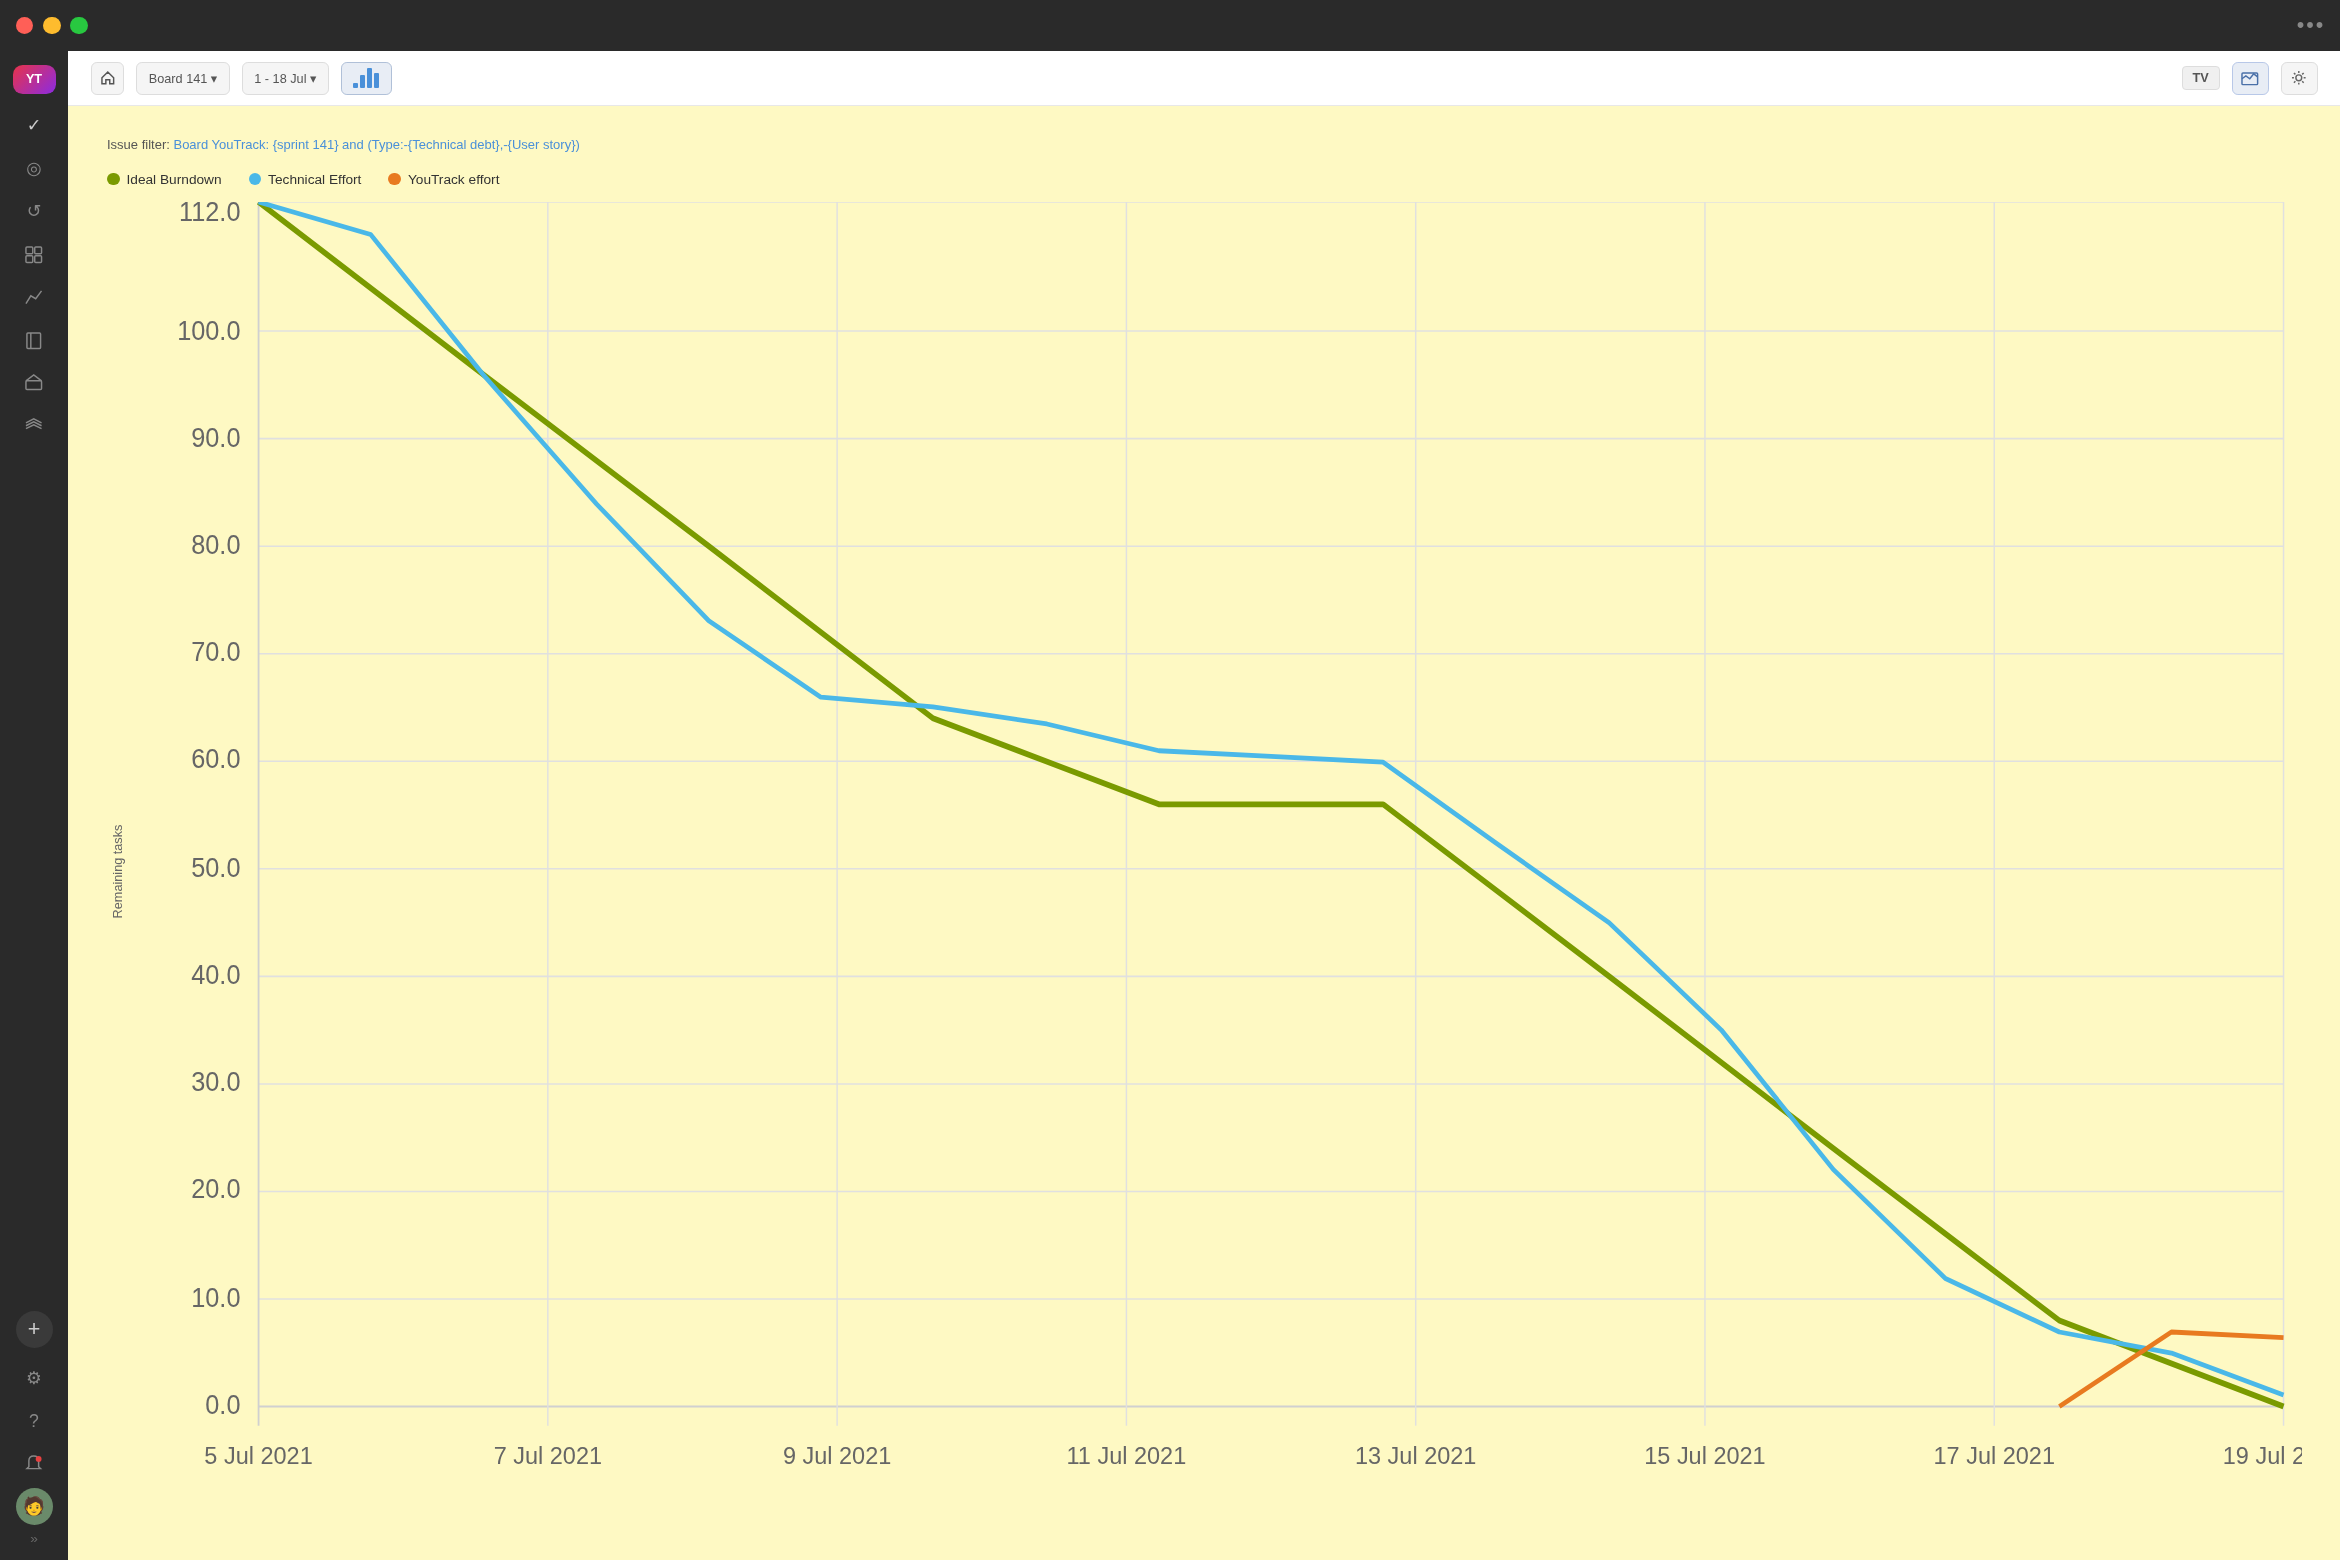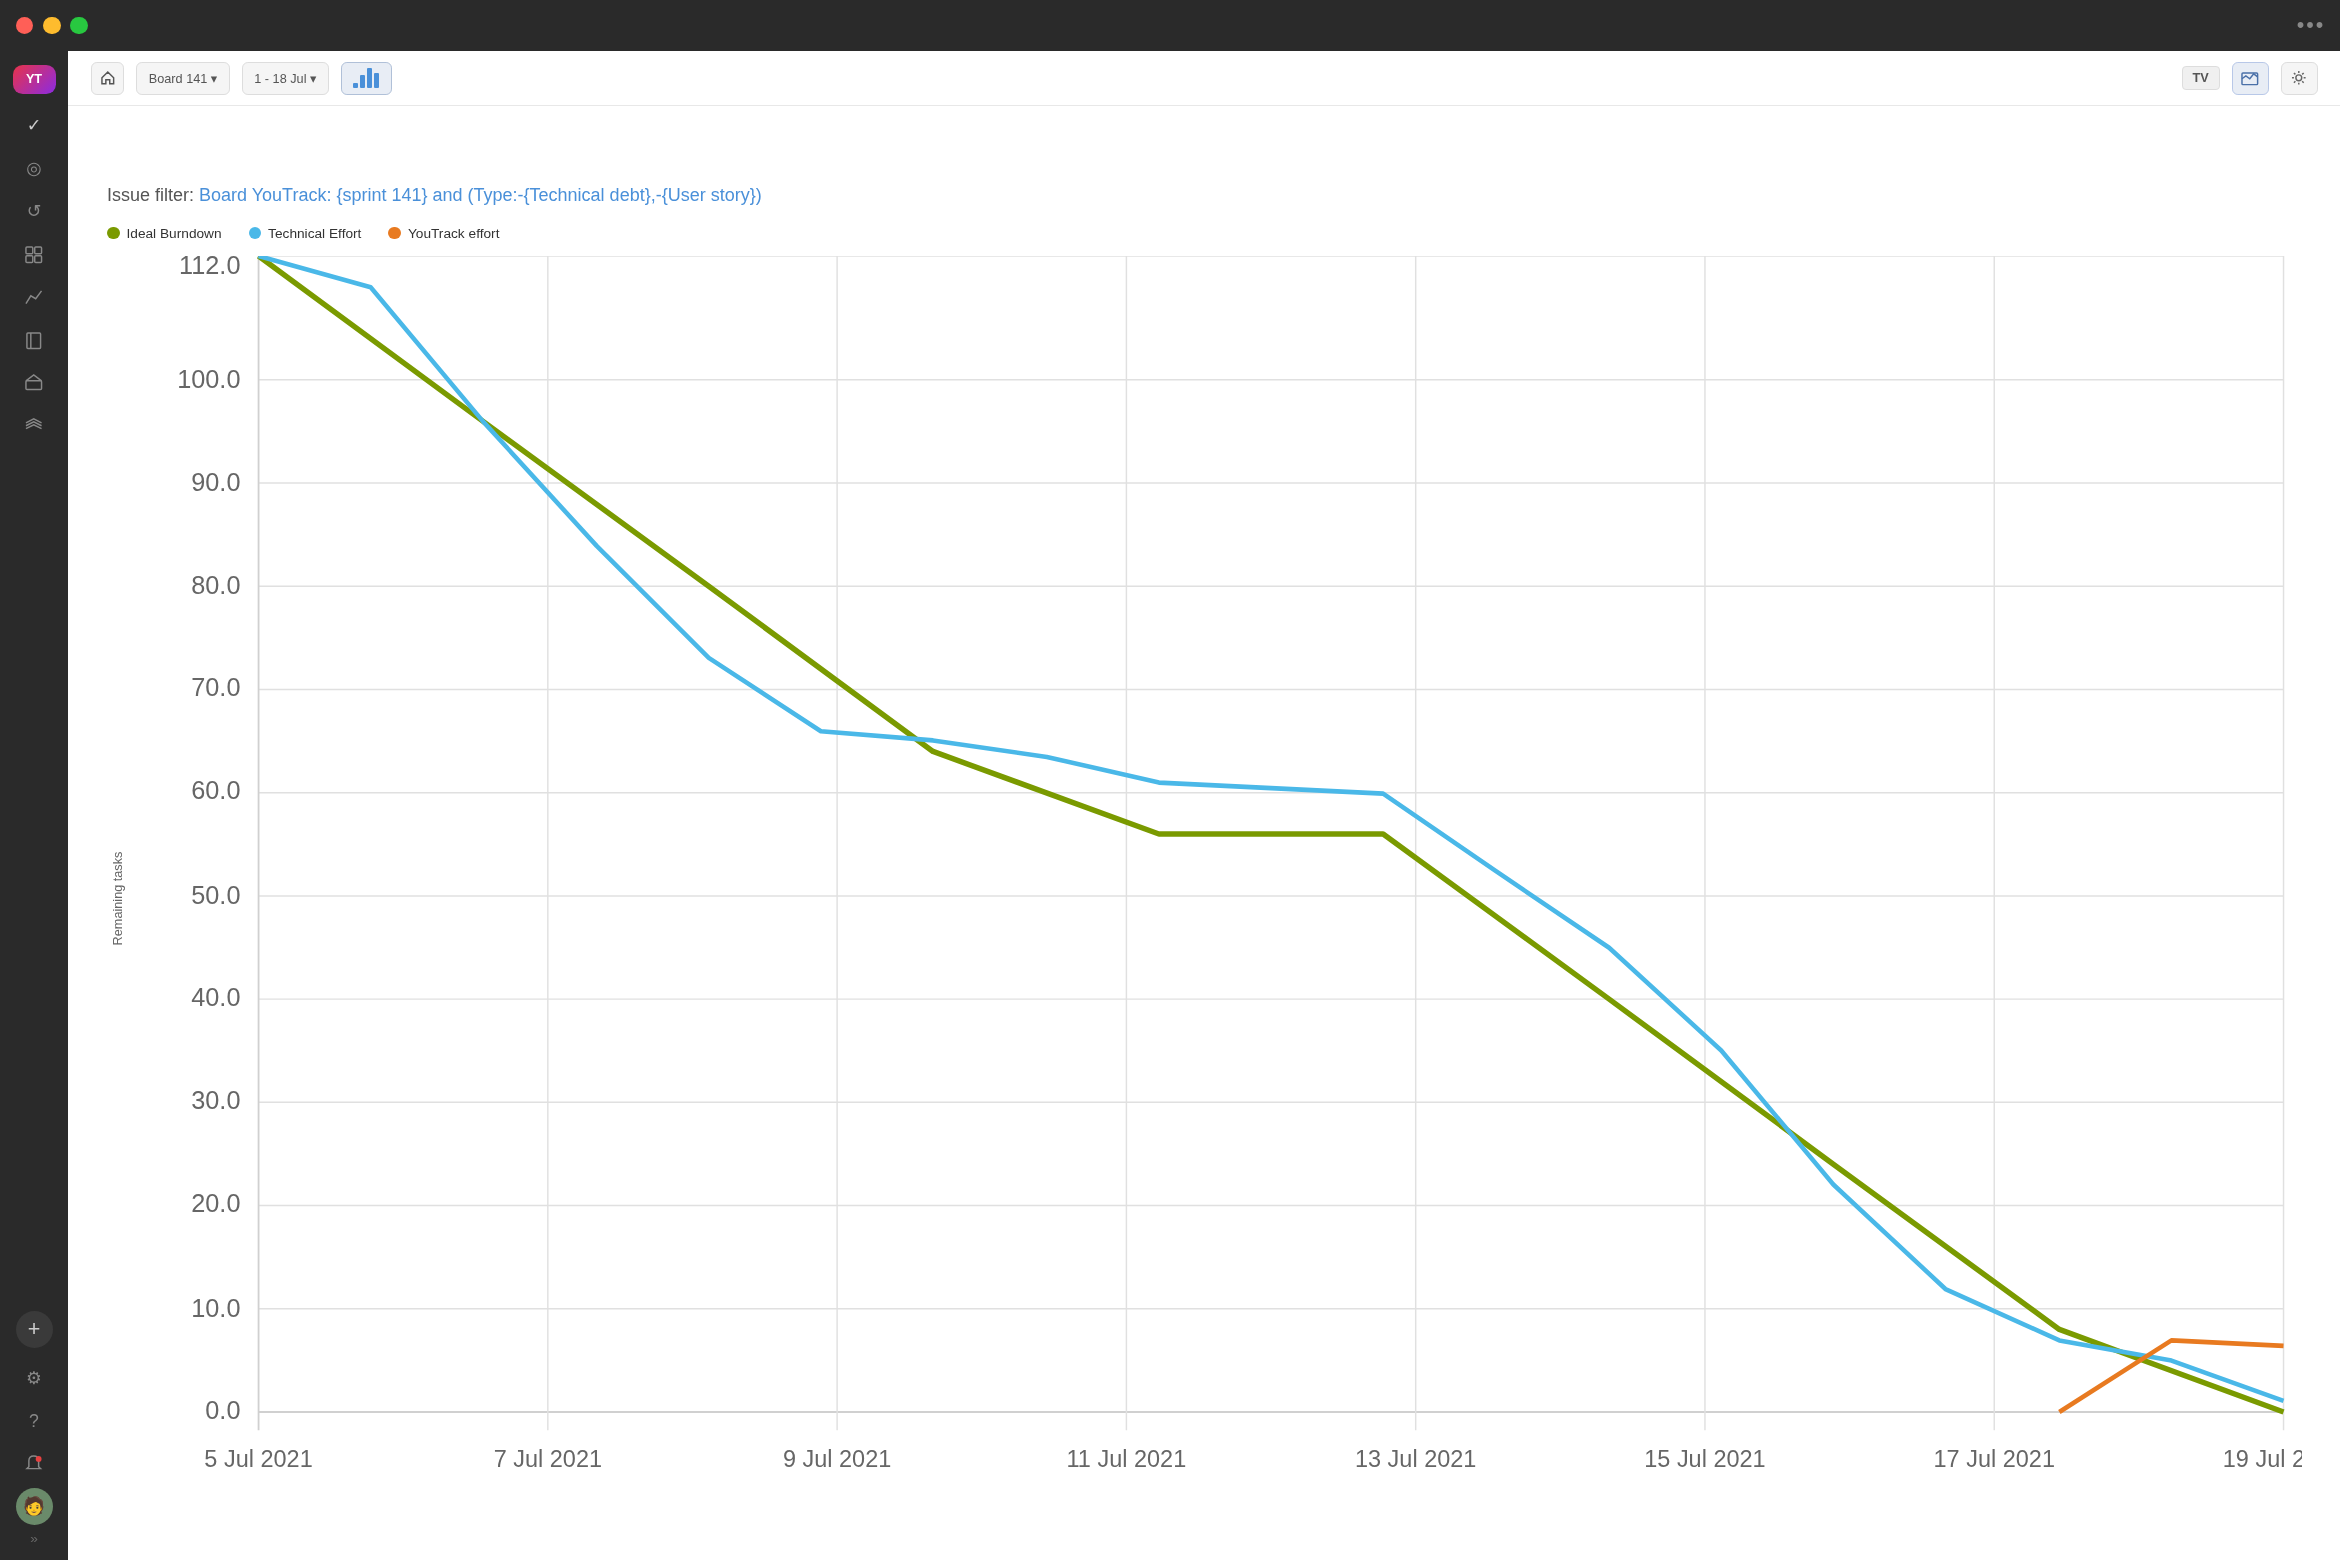--- a/index.html
+++ b/index.html
@@ -109,21 +109,21 @@
     }
     .expand-icon {
       color: #666;
       font-size: 13.7px;
       cursor: pointer;
     }
 
     
     .main-content {
       flex: 1;
-      background: #ffffff;
+      background: #fef9c3;
       display: flex;
       flex-direction: column;
       overflow: hidden;
     }
 
     
     .toolbar {
       height: 55px;
       background: #ffffff;
       border-bottom: 1px solid #e8e8e8;
@@ -225,24 +225,23 @@
     .report-calculated {
       font-size: 14.6px;
       color: #888;
     }
     .meta-icon {
       color: #4a90d9;
       font-size: 17.6px;
       cursor: pointer;
     }
     .report-filter {
-      font-size: 18px;
+      font-size: 13px;
       color: #555;
       margin-bottom: 19.5px;
-      margin-top: 48px;
     }
     .report-filter a {
       color: #4a90d9;
       text-decoration: none;
     }
 
     
     .chart-container {
       flex: 1;
       display: flex;

